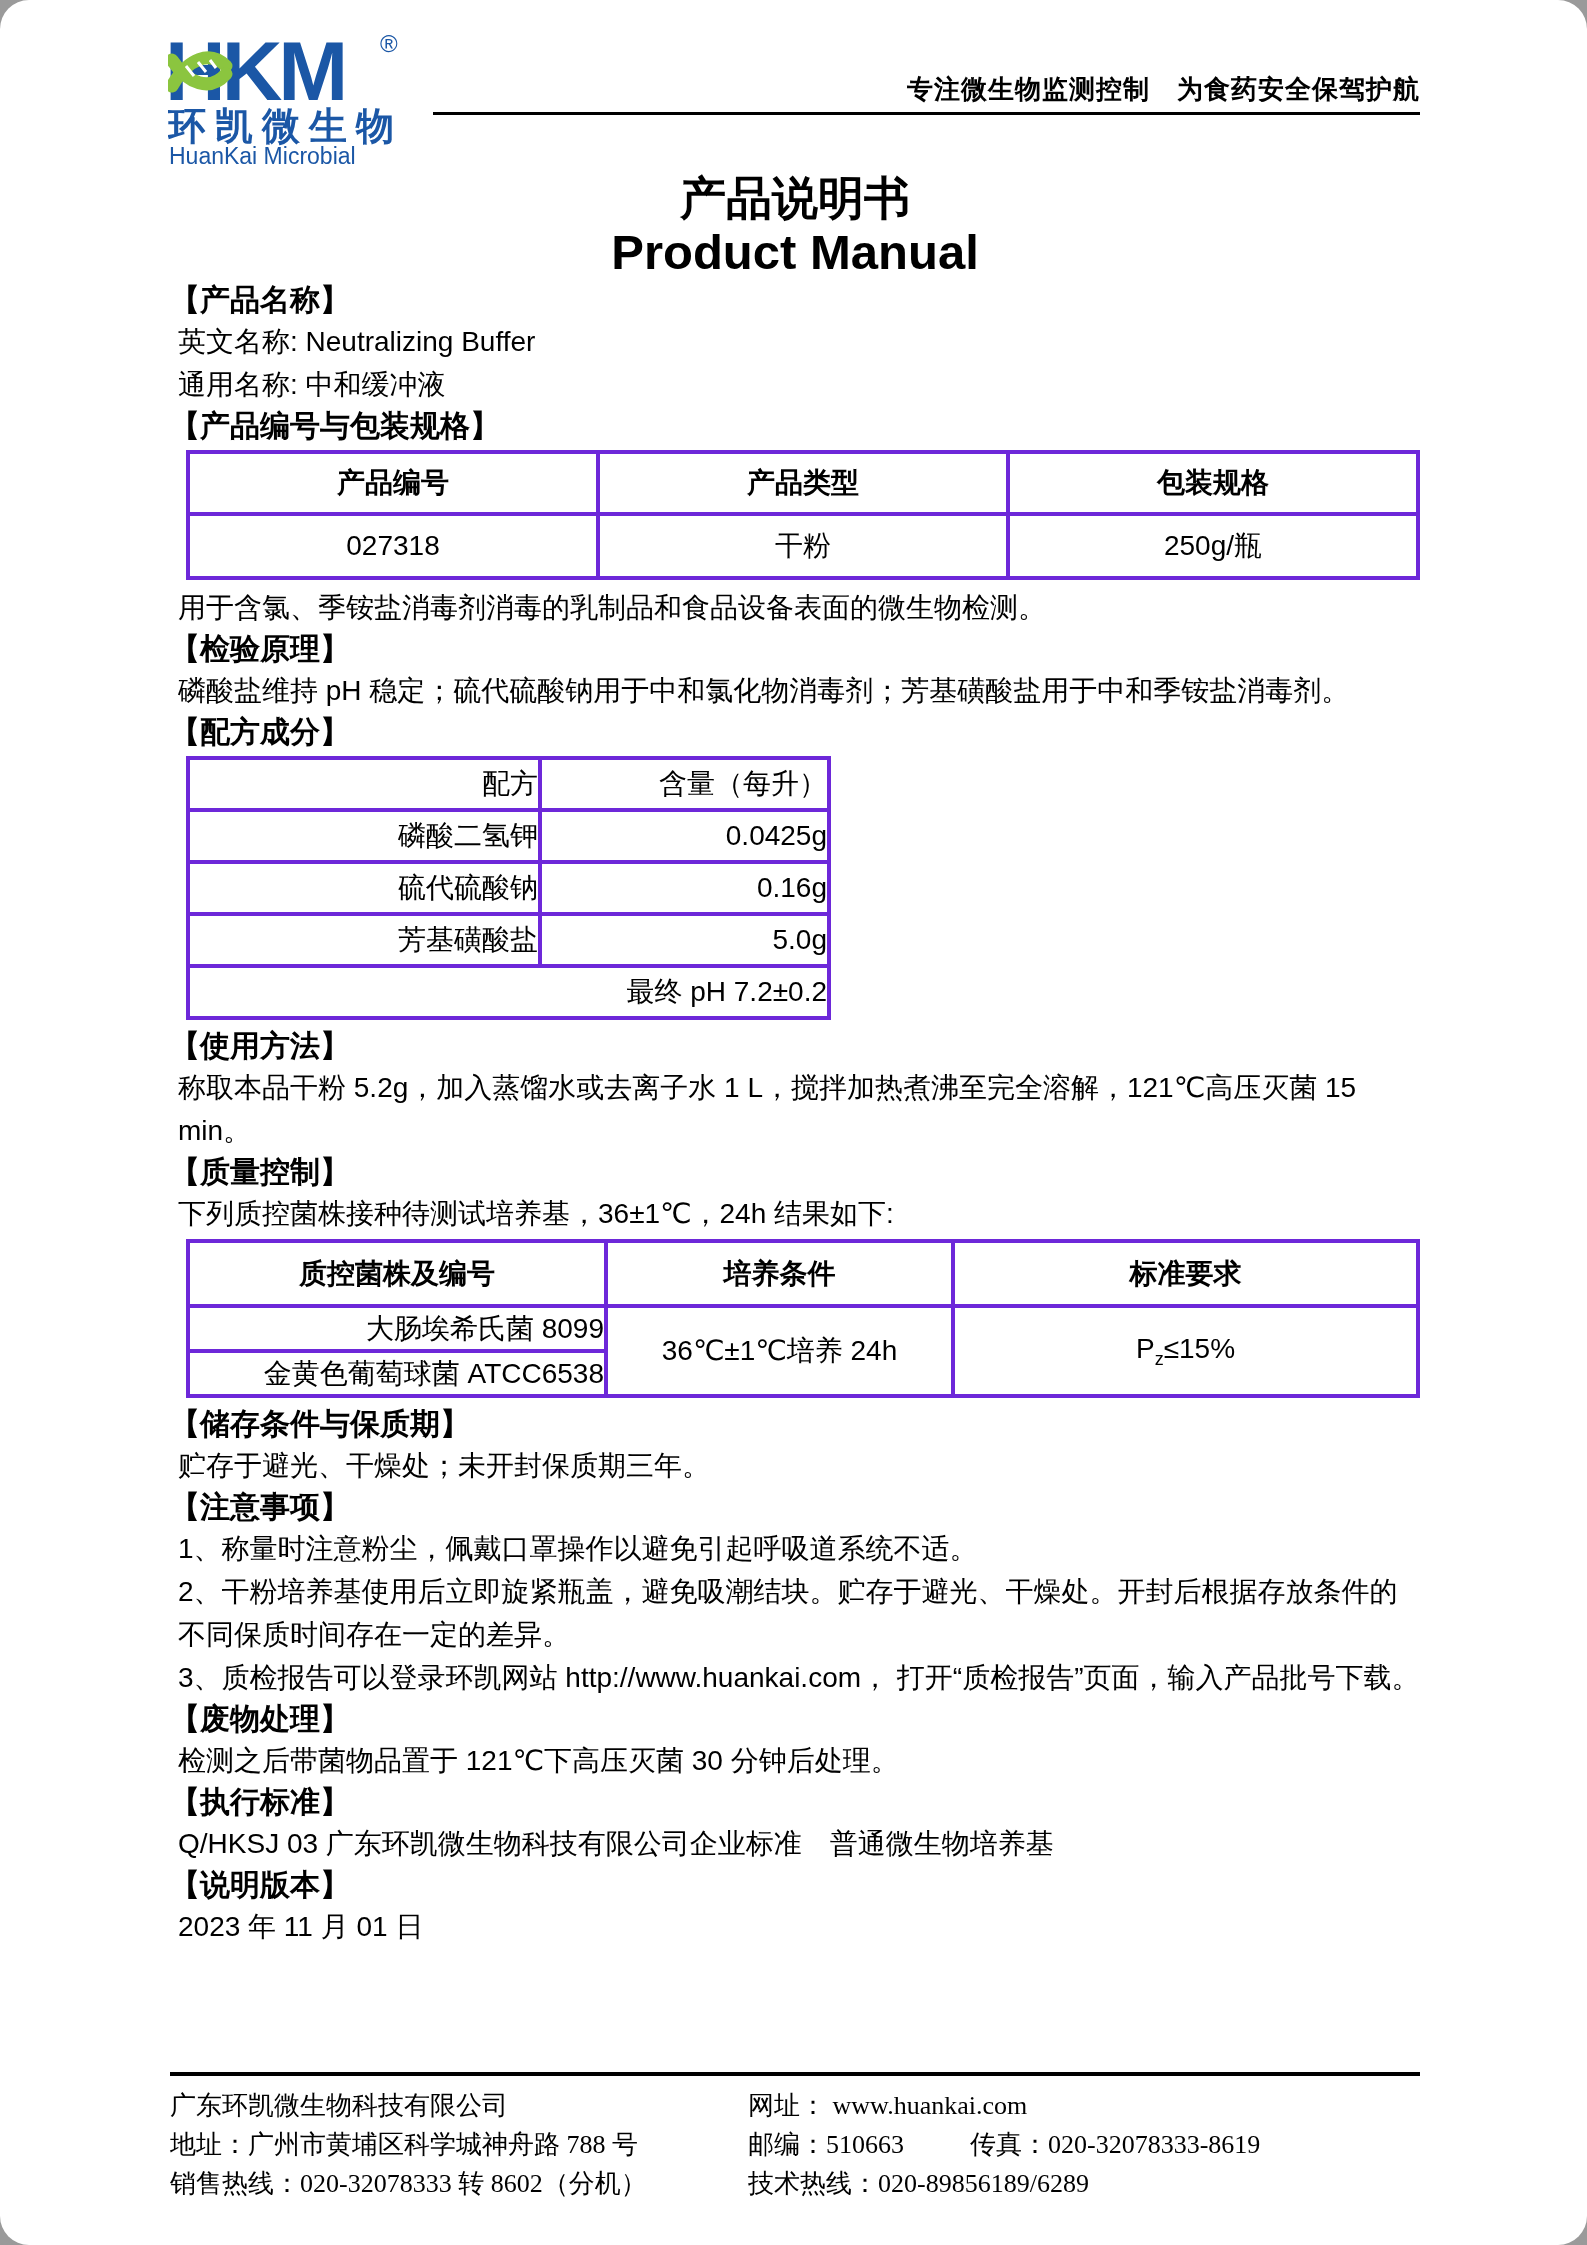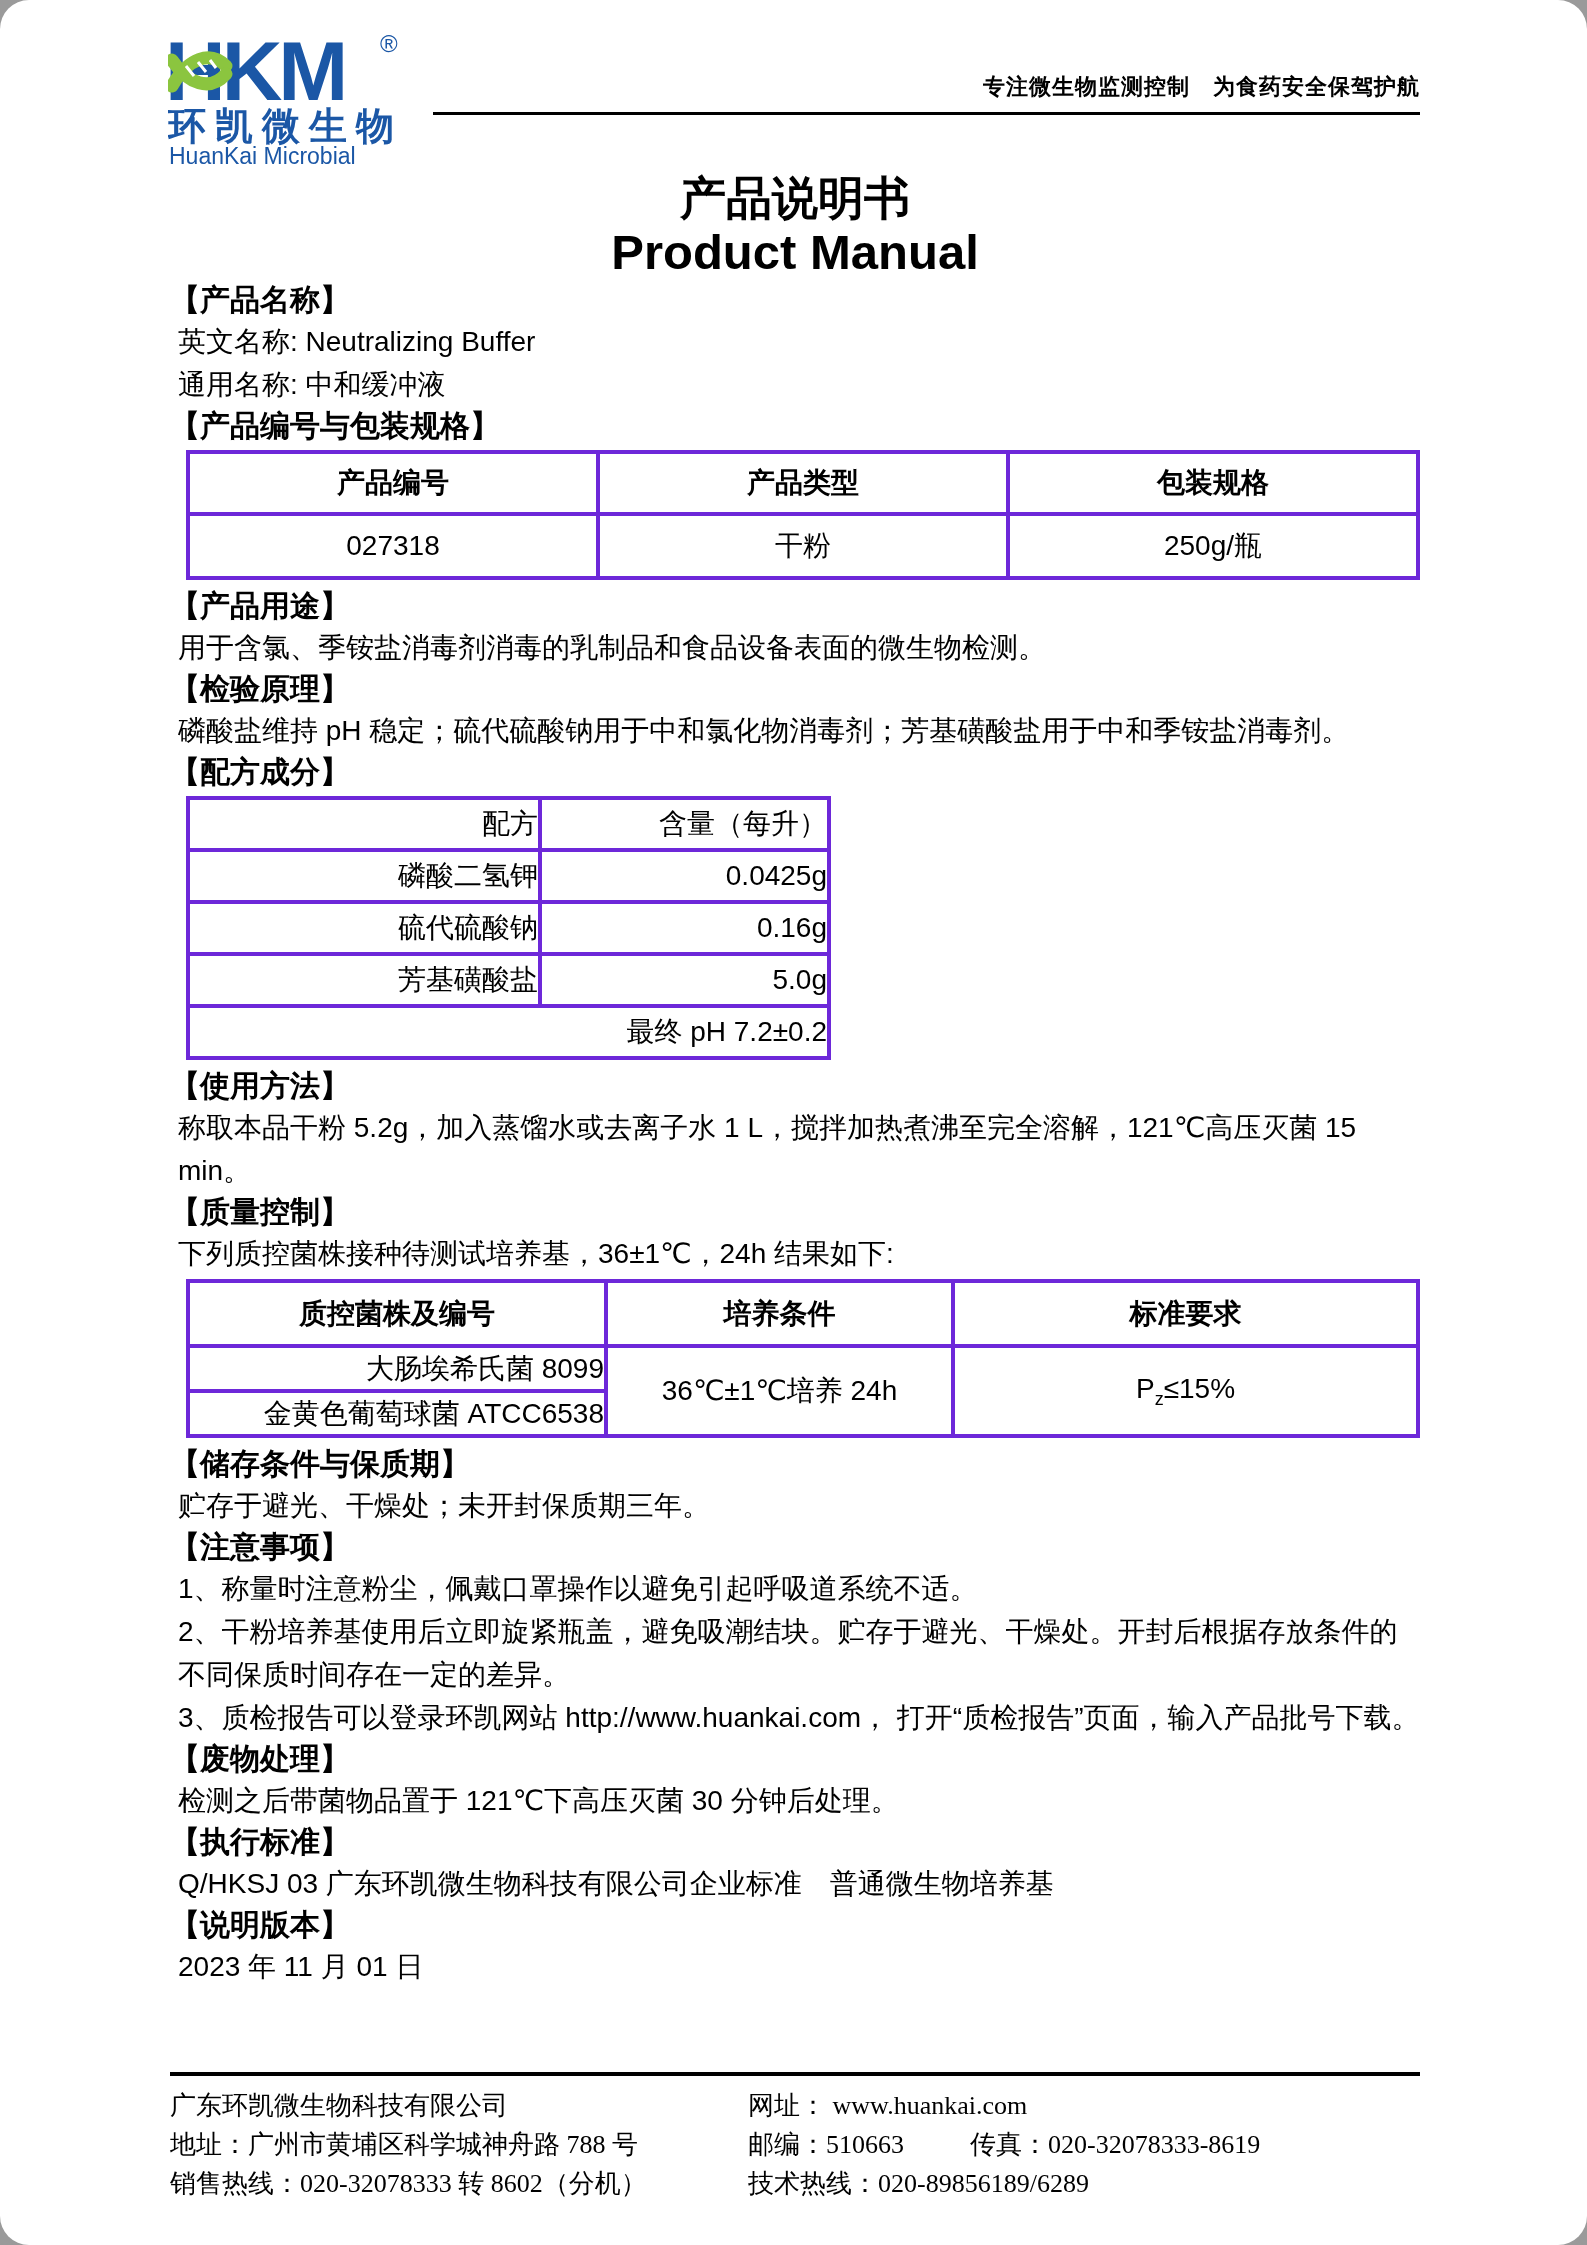--- a/index.html
+++ b/index.html
@@ -16,21 +16,21 @@
     color:var(--ink);
     font-family:"Liberation Sans","DejaVu Sans",sans-serif;
     overflow:hidden;
     border-radius:29px;
   }
   
   .header{position:relative;height:160px;}
   .logo{position:absolute;left:168px;top:24px;}
   .tagline{
     position:absolute;right:167px;top:72px;
-    font-size:22px;font-weight:700;letter-spacing:1px;white-space:nowrap;
+    font-size:26px;font-weight:700;letter-spacing:1px;white-space:nowrap;
   }
   .header-rule{position:absolute;left:433px;right:167px;top:112px;height:3px;background:#000;}
   
   .content{padding:0 167px 0 170px;}
   .title-cn{margin:12px 0 0;text-align:center;font-size:46px;line-height:52px;font-weight:700;}
   .title-en{margin:0;text-align:center;font-size:49px;line-height:56px;font-weight:700;}
   
   .sec-h{margin:0;font-size:30px;line-height:40px;font-weight:700;}
   .body-line{margin:0;font-size:28px;line-height:43px;padding-left:8px;}
   
@@ -99,21 +99,20 @@
         <th>包装规格</th>
       </tr>
       <tr>
         <td>027318</td>
         <td>干粉</td>
         <td>250g/瓶</td>
       </tr>
     </tbody>
       </table>
 
-    <h2 class="sec-h">【产品用途】</h2>
     <p class="body-line">用于含氯、季铵盐消毒剂消毒的乳制品和食品设备表面的微生物检测。</p>
 
     <h2 class="sec-h">【检验原理】</h2>
     <p class="body-line">磷酸盐维持 pH 稳定；硫代硫酸钠用于中和氯化物消毒剂；芳基磺酸盐用于中和季铵盐消毒剂。</p>
 
     <h2 class="sec-h">【配方成分】</h2>
     <table class="tbl-formula">
       <tbody>
           <tr>
         <td style="width:324px;">配方</td>

